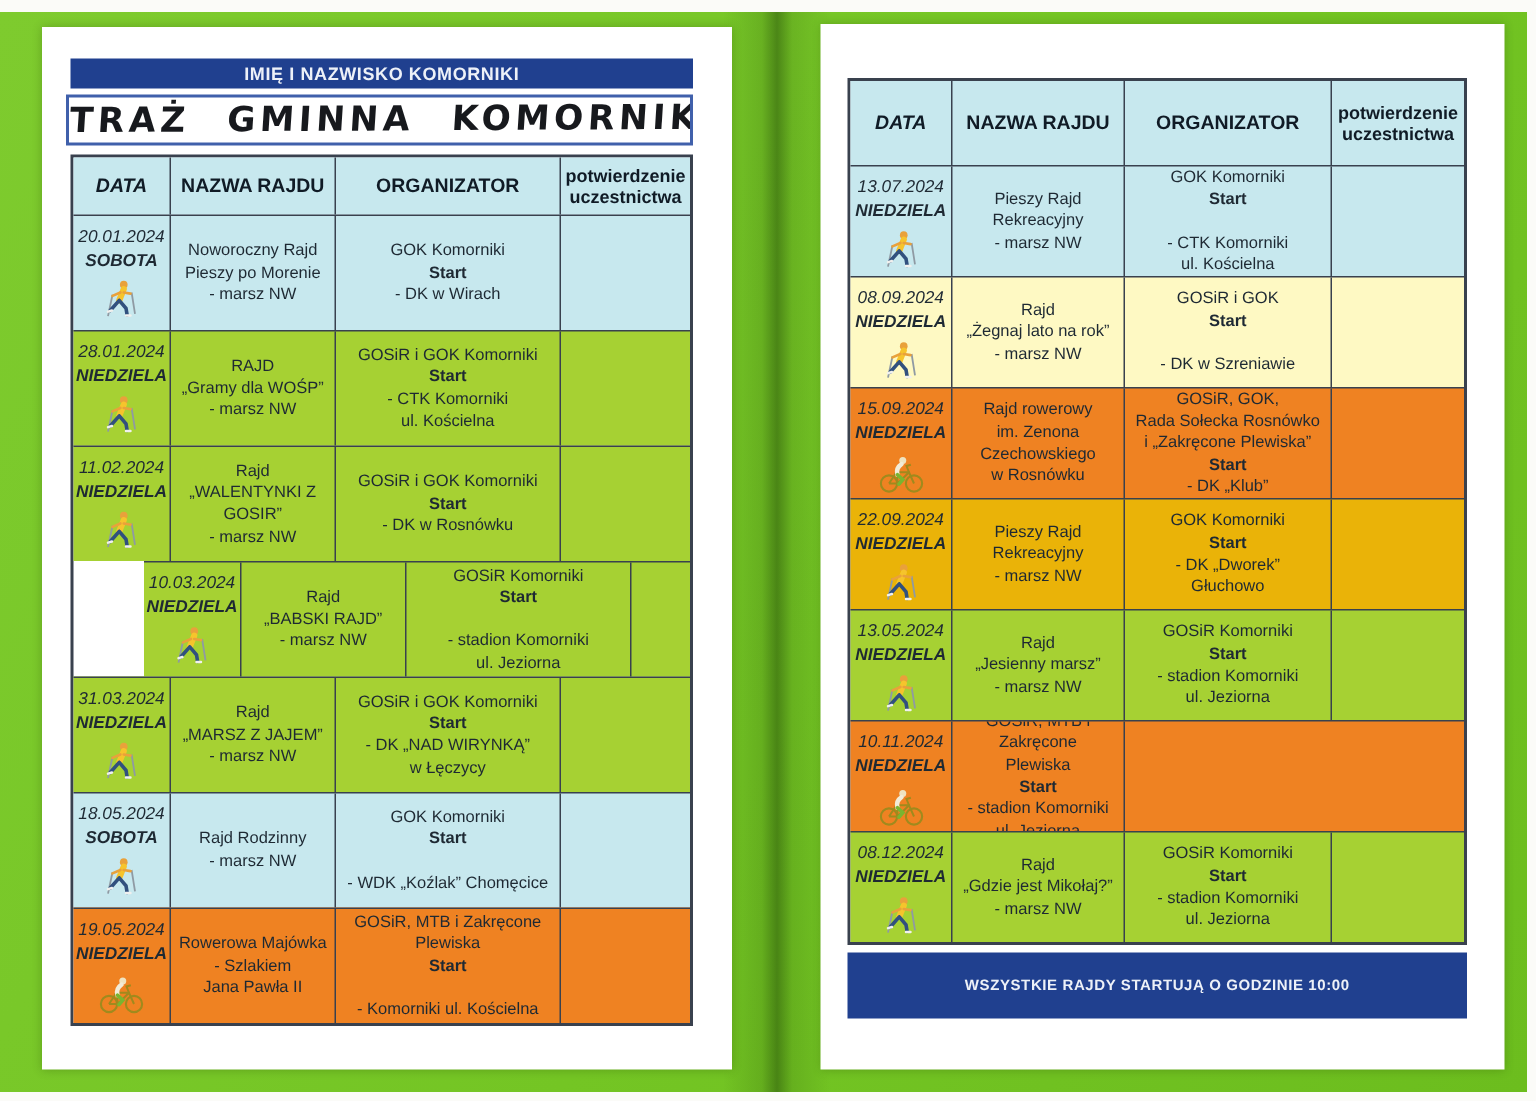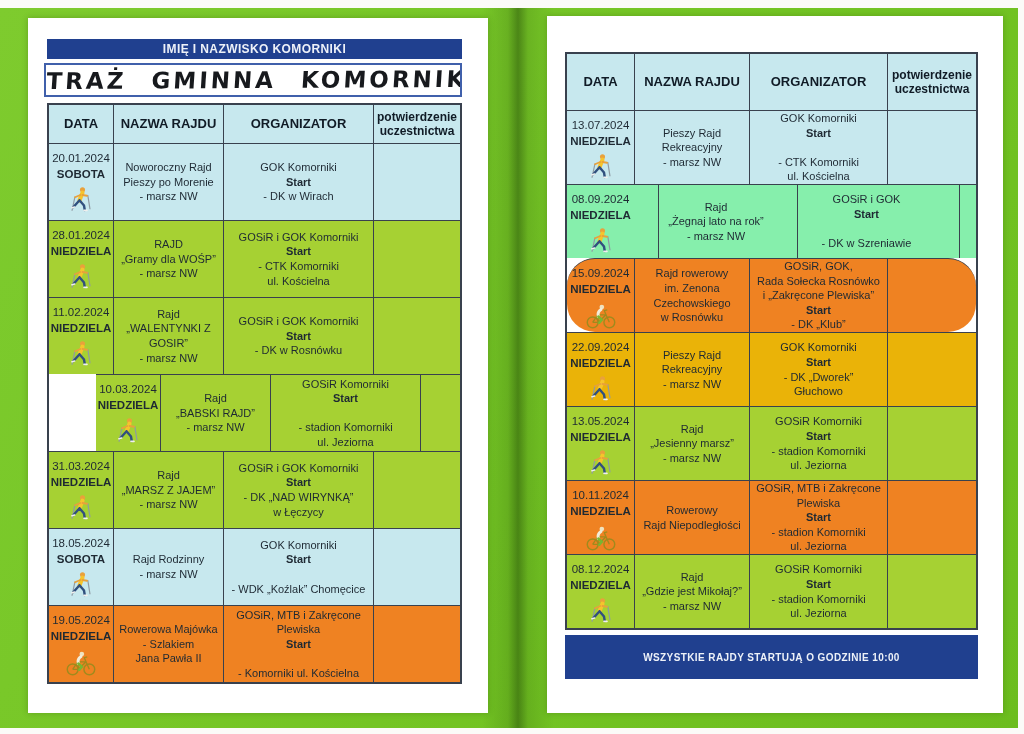--- a/index.html
+++ b/index.html
@@ -52,21 +52,21 @@
   .pg-left  .trow.thead { height: 38px; }
   .pg-right .trow.thead { height: 56px; }
   .thead { background: #c7e8ee; }
 
   .cell {
     border-left: 1.6px solid #39414e;
     display: flex; flex-direction: column; align-items: center; justify-content: center;
     text-align: center; padding: 3px 4px; font-size: 11px; line-height: 1.32;
     color: #1e2933; overflow: hidden;
   }
-  .cell:first-child { border-left: none; }
+  .cell:first-child { border-left: none; font-style: italic; }
   .hc { font-weight: bold; font-size: 13px; color: #101b26; }
   .hc-small { font-size: 12px; line-height: 1.18; }
 
   .cdate { justify-content: flex-start; padding-top: 7px; }
   .date { font-size: 11.5px; white-space: nowrap; }
   .day  { font-size: 11.5px; font-weight: bold; margin-top: 1px; white-space: nowrap; }
 
   .ricon { width: 26px; height: 27px; margin-top: 4px; flex: 0 0 auto; }
   svg[data-name="cyclist-icon"] { width: 34px; height: 25px; margin-top: 7px; }
 
@@ -226,34 +226,34 @@
           <div class="day" data-name="rally-day">NIEDZIELA</div>
           <svg class="ricon" data-name="nordic-walking-icon">
               <use href="#sym-nordic-walking" xlink:href="#sym-nordic-walking"></use>
             </svg>
         </div>
         <div class="cell" data-name="rally-name-cell">Pieszy Rajd<br>Rekreacyjny<br>- marsz NW</div>
         <div class="cell" data-name="organizer-cell">GOK Komorniki<br><strong>Start</strong><br>- CTK Komorniki<br>ul. Kościelna</div>
         <div class="cell" data-name="confirmation-cell"></div>
       </div>
 
-      <div class="trow" data-name="table-row" style="background-color: #86efac; gap: 24px;">
+      <div class="trow" data-name="table-row" style="background-color: #fef9c3;">
         <div class="cell cdate" data-name="date-cell">
           <div class="date" data-name="rally-date">08.09.2024</div>
           <div class="day" data-name="rally-day">NIEDZIELA</div>
           <svg class="ricon" data-name="nordic-walking-icon">
               <use href="#sym-nordic-walking" xlink:href="#sym-nordic-walking"></use>
             </svg>
         </div>
         <div class="cell" data-name="rally-name-cell">Rajd<br>„Żegnaj lato na rok”<br>- marsz NW</div>
         <div class="cell" data-name="organizer-cell">GOSiR i GOK<br><strong>Start</strong><br>- DK w Szreniawie</div>
         <div class="cell" data-name="confirmation-cell"></div>
       </div>
 
-      <div class="trow" data-name="table-row" style="background-color: rgb(239, 130, 34); border-radius: 28px;">
+      <div class="trow" data-name="table-row" style="background-color: rgb(239, 130, 34);">
         <div class="cell cdate" data-name="date-cell">
           <div class="date" data-name="rally-date">15.09.2024</div>
           <div class="day" data-name="rally-day">NIEDZIELA</div>
           <svg class="ricon" data-name="cyclist-icon">
               <use href="#sym-cyclist" xlink:href="#sym-cyclist"></use>
             </svg>
         </div>
         <div class="cell" data-name="rally-name-cell">Rajd rowerowy<br>im. Zenona<br>Czechowskiego<br>w Rosnówku</div>
         <div class="cell" data-name="organizer-cell">GOSiR, GOK,<br>Rada Sołecka Rosnówko<br>i „Zakręcone Plewiska”<br><strong>Start</strong> - DK „Klub”</div>
         <div class="cell" data-name="confirmation-cell"></div>
@@ -286,21 +286,20 @@
       </div>
 
       <div class="trow" data-name="table-row" style="background-color: rgb(239, 130, 34);">
         <div class="cell cdate" data-name="date-cell">
           <div class="date" data-name="rally-date">10.11.2024</div>
           <div class="day" data-name="rally-day">NIEDZIELA</div>
           <svg class="ricon" data-name="cyclist-icon">
               <use href="#sym-cyclist" xlink:href="#sym-cyclist"></use>
             </svg>
         </div>
-        <div class="cell" data-name="rally-name-cell">Rowerowy<br>Rajd Niepodległości</div>
         <div class="cell" data-name="organizer-cell">GOSiR, MTB i Zakręcone<br>Plewiska<br><strong>Start</strong> - stadion Komorniki<br>ul. Jeziorna</div>
         <div class="cell" data-name="confirmation-cell"></div>
       </div>
 
       <div class="trow" data-name="table-row" style="background-color: rgb(166, 209, 51);">
         <div class="cell cdate" data-name="date-cell">
           <div class="date" data-name="rally-date">08.12.2024</div>
           <div class="day" data-name="rally-day">NIEDZIELA</div>
           <svg class="ricon" data-name="nordic-walking-icon">
               <use href="#sym-nordic-walking" xlink:href="#sym-nordic-walking"></use>

